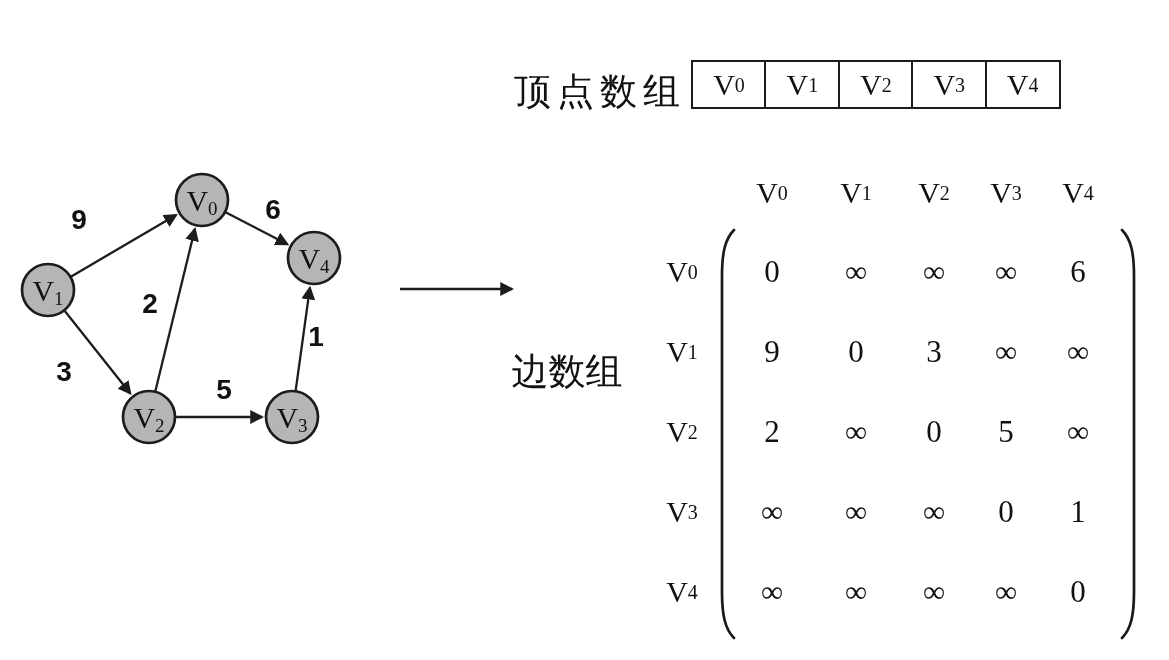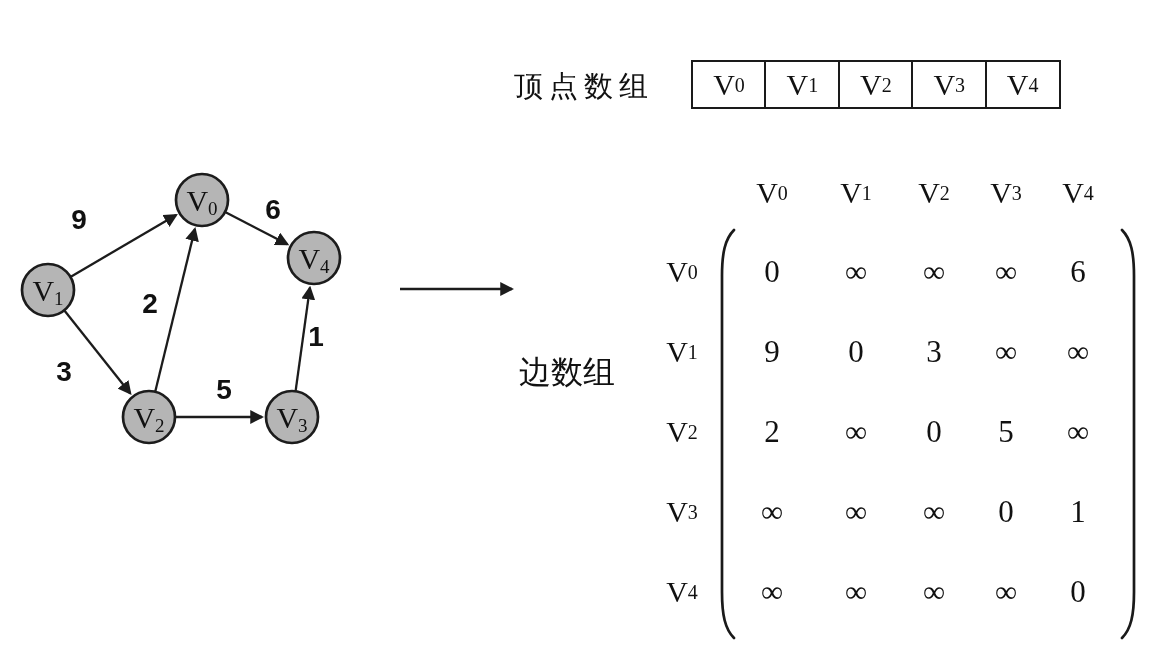--- a/index.html
+++ b/index.html
@@ -8,31 +8,31 @@
     font-family:"Liberation Serif","DejaVu Serif",serif;color:#111;
   }
   
   #graph-svg{position:absolute;left:0;top:0;}
   .edge{stroke:#1c1c1c;stroke-width:2.3;fill:none;}
   .node-circle{fill:#b5b5b5;stroke:#1c1c1c;stroke-width:2.7;}
   .node-text{font-family:"Liberation Serif","DejaVu Serif",serif;font-size:30px;fill:#111;}
   .node-sub{font-size:19px;}
   .wt{font-family:"Liberation Sans","DejaVu Sans",sans-serif;font-size:28px;font-weight:600;fill:#111;}
   
-  .va-title{position:absolute;left:514px;top:67px;font-size:29px;letter-spacing:6px;white-space:nowrap;}
+  .va-title{position:absolute;left:514px;top:67px;font-size:37px;letter-spacing:6px;white-space:nowrap;}
   .va{position:absolute;left:691px;top:60px;display:flex;}
   .va-cell{
     width:72px;height:45px;border:2.6px solid #1a1a1a;margin-left:-2.6px;
     display:flex;align-items:center;justify-content:center;font-size:30px;background:#fff;
   }
   .va-cell:first-child{margin-left:0;}
   sub{font-size:20px;line-height:0;}
   
   .mx-title{position:absolute;left:452px;top:354px;width:230px;text-align:center;
-    font-size:32px;line-height:36px;white-space:nowrap;}
+    font-size:37px;line-height:36px;white-space:nowrap;}
   .mx-head{position:absolute;left:730px;top:173px;display:flex;height:40px;}
   .mx-head .mh{display:flex;align-items:center;justify-content:center;font-size:30px;}
   .mh.c0,.mh.c1{width:84px;}
   .mh.c2,.mh.c3,.mh.c4{width:72px;}
   .mx-body{
     position:absolute;left:658px;top:232px;display:grid;
     grid-template-columns:48px 24px 84px 84px 72px 72px 72px;grid-auto-rows:80px;
   }
   .mrl,.mv{display:flex;align-items:center;justify-content:center;}
   .mrl{font-size:30px;}

